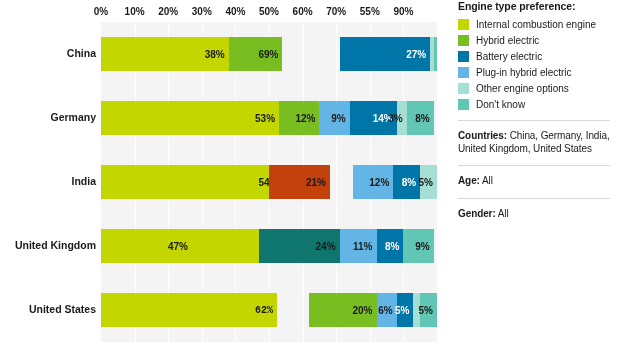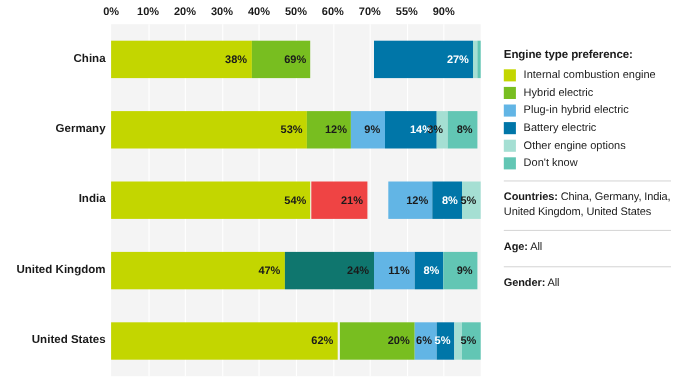--- a/index.html
+++ b/index.html
@@ -48,21 +48,21 @@
   .row-label{
     position:absolute;
     right:0;
     text-align:right;
     font-size:10.5px;font-weight:bold;color:#1a1a1a;
     white-space:nowrap;
   }
   .labels{position:absolute;left:0;top:22px;width:96px;height:320px;}
 
   
-  .side{position:absolute;left:452px;top:0;width:168px;height:288px;padding:20px 8px 0 6px;box-sizing:border-box;margin-top:24px;}
+  .side{position:absolute;left:452px;top:0;width:168px;height:288px;padding:0 8px 0 6px;box-sizing:border-box;}
   .side-title{font-size:10.5px;font-weight:bold;color:#1a1a1a;margin:0 0 7px 0;letter-spacing:-0.1px;}
   .legend-item{display:flex;align-items:center;margin-bottom:5px;}
   .swatch{width:11px;height:11px;flex:0 0 11px;margin-right:7px;}
   .legend-text{font-size:10px;color:#1a1a1a;line-height:11px;white-space:nowrap;}
 
   .divider{height:1px;background:#d8d8d8;margin:10px 2px 9px 0;}
   .meta{font-size:10px;line-height:12.5px;color:#1a1a1a;letter-spacing:-0.1px;}
   .meta b{font-weight:bold;}
 </style>
 </head>
@@ -142,56 +142,56 @@
               <div class="seg lbl-dark" style="left: 305.76px; width: 26.88px; background: rgb(98, 198, 180);">
                 <span>8%</span>
               </div>
             </div>
           </div>
           <div class="row" style="top: 143px; height: 34px;">
             <div class="bar">
               <div class="seg lbl-dark" style="left: 0px; width: 181.44px; background: rgb(195, 214, 0);">
                 <span>54%</span>
               </div>
-              <div class="seg lbl-dark" style="left: 182px; width: 51px; background: #ef4444;">
+              <div class="seg lbl-dark" style="left: 168px; width: 61px; background: #c2410c;">
                 <span>21%</span>
               </div>
               <div class="seg lbl-dark" style="left: 252px; width: 40.32px; background: rgb(98, 181, 229);">
                 <span>12%</span>
               </div>
               <div class="seg lbl-light" style="left: 292.32px; width: 26.88px; background: rgb(0, 118, 168);">
                 <span>8%</span>
               </div>
               <div class="seg lbl-dark" style="left: 319.2px; width: 16.8px; background: rgb(165, 223, 211);">
                 <span>5%</span>
               </div>
             </div>
           </div>
           <div class="row" style="top: 207px; height: 34px;">
             <div class="bar">
-              <div class="seg lbl-dark" style="left: 0px; width: 157.92px; background: rgb(195, 214, 0);">
+              <div class="seg lbl-dark" style="left: 0px; width: 157.92px; background: rgb(195, 214, 0); justify-content: center;">
                 <span>47%</span>
               </div>
               <div class="seg lbl-dark" style="left: 157.92px; width: 80.64px; background: #0f766e;">
                 <span>24%</span>
               </div>
               <div class="seg lbl-dark" style="left: 238.56px; width: 36.96px; background: rgb(98, 181, 229);">
                 <span>11%</span>
               </div>
               <div class="seg lbl-light" style="left: 275.52px; width: 26.88px; background: rgb(0, 118, 168);">
                 <span>8%</span>
               </div>
               <div class="seg lbl-dark" style="left: 302.4px; width: 30.24px; background: rgb(98, 198, 180);">
                 <span>9%</span>
               </div>
             </div>
           </div>
           <div class="row" style="top: 271px; height: 34px;">
             <div class="bar">
-              <div class="seg lbl-dark" style="left: 0px; width: 206px; background: rgb(195, 214, 0);">
+              <div class="seg lbl-dark" style="left: 0px; width: 176px; background: rgb(195, 214, 0); font-family: Liberation Mono, monospace;">
                 <span>62%</span>
               </div>
               <div class="seg lbl-dark" style="left: 208.32px; width: 67.2px; background: rgb(120, 190, 32);">
                 <span>20%</span>
               </div>
               <div class="seg lbl-dark" style="left: 275.52px; width: 20.16px; background: rgb(98, 181, 229);">
                 <span>6%</span>
               </div>
               <div class="seg lbl-light" style="left: 295.68px; width: 16.8px; background: rgb(0, 118, 168);">
                 <span>5%</span>
@@ -211,26 +211,26 @@
     <div id="legend">
         <div class="legend-item">
           <div class="swatch" style="background: rgb(195, 214, 0);"></div>
           <div class="legend-text">Internal combustion engine</div>
         </div>
         <div class="legend-item">
           <div class="swatch" style="background: rgb(120, 190, 32);"></div>
           <div class="legend-text">Hybrid electric</div>
         </div>
         <div class="legend-item">
+          <div class="swatch" style="background: rgb(0, 118, 168);"></div>
+          <div class="legend-text">Battery electric</div>
+        </div>
+        <div class="legend-item">
           <div class="swatch" style="background: rgb(98, 181, 229);"></div>
           <div class="legend-text">Plug-in hybrid electric</div>
-        </div>
-        <div class="legend-item">
-          <div class="swatch" style="background: rgb(0, 118, 168);"></div>
-          <div class="legend-text">Battery electric</div>
         </div>
         <div class="legend-item">
           <div class="swatch" style="background: rgb(165, 223, 211);"></div>
           <div class="legend-text">Other engine options</div>
         </div>
         <div class="legend-item">
           <div class="swatch" style="background: rgb(98, 198, 180);"></div>
           <div class="legend-text">Don't know</div>
         </div>
       </div>

